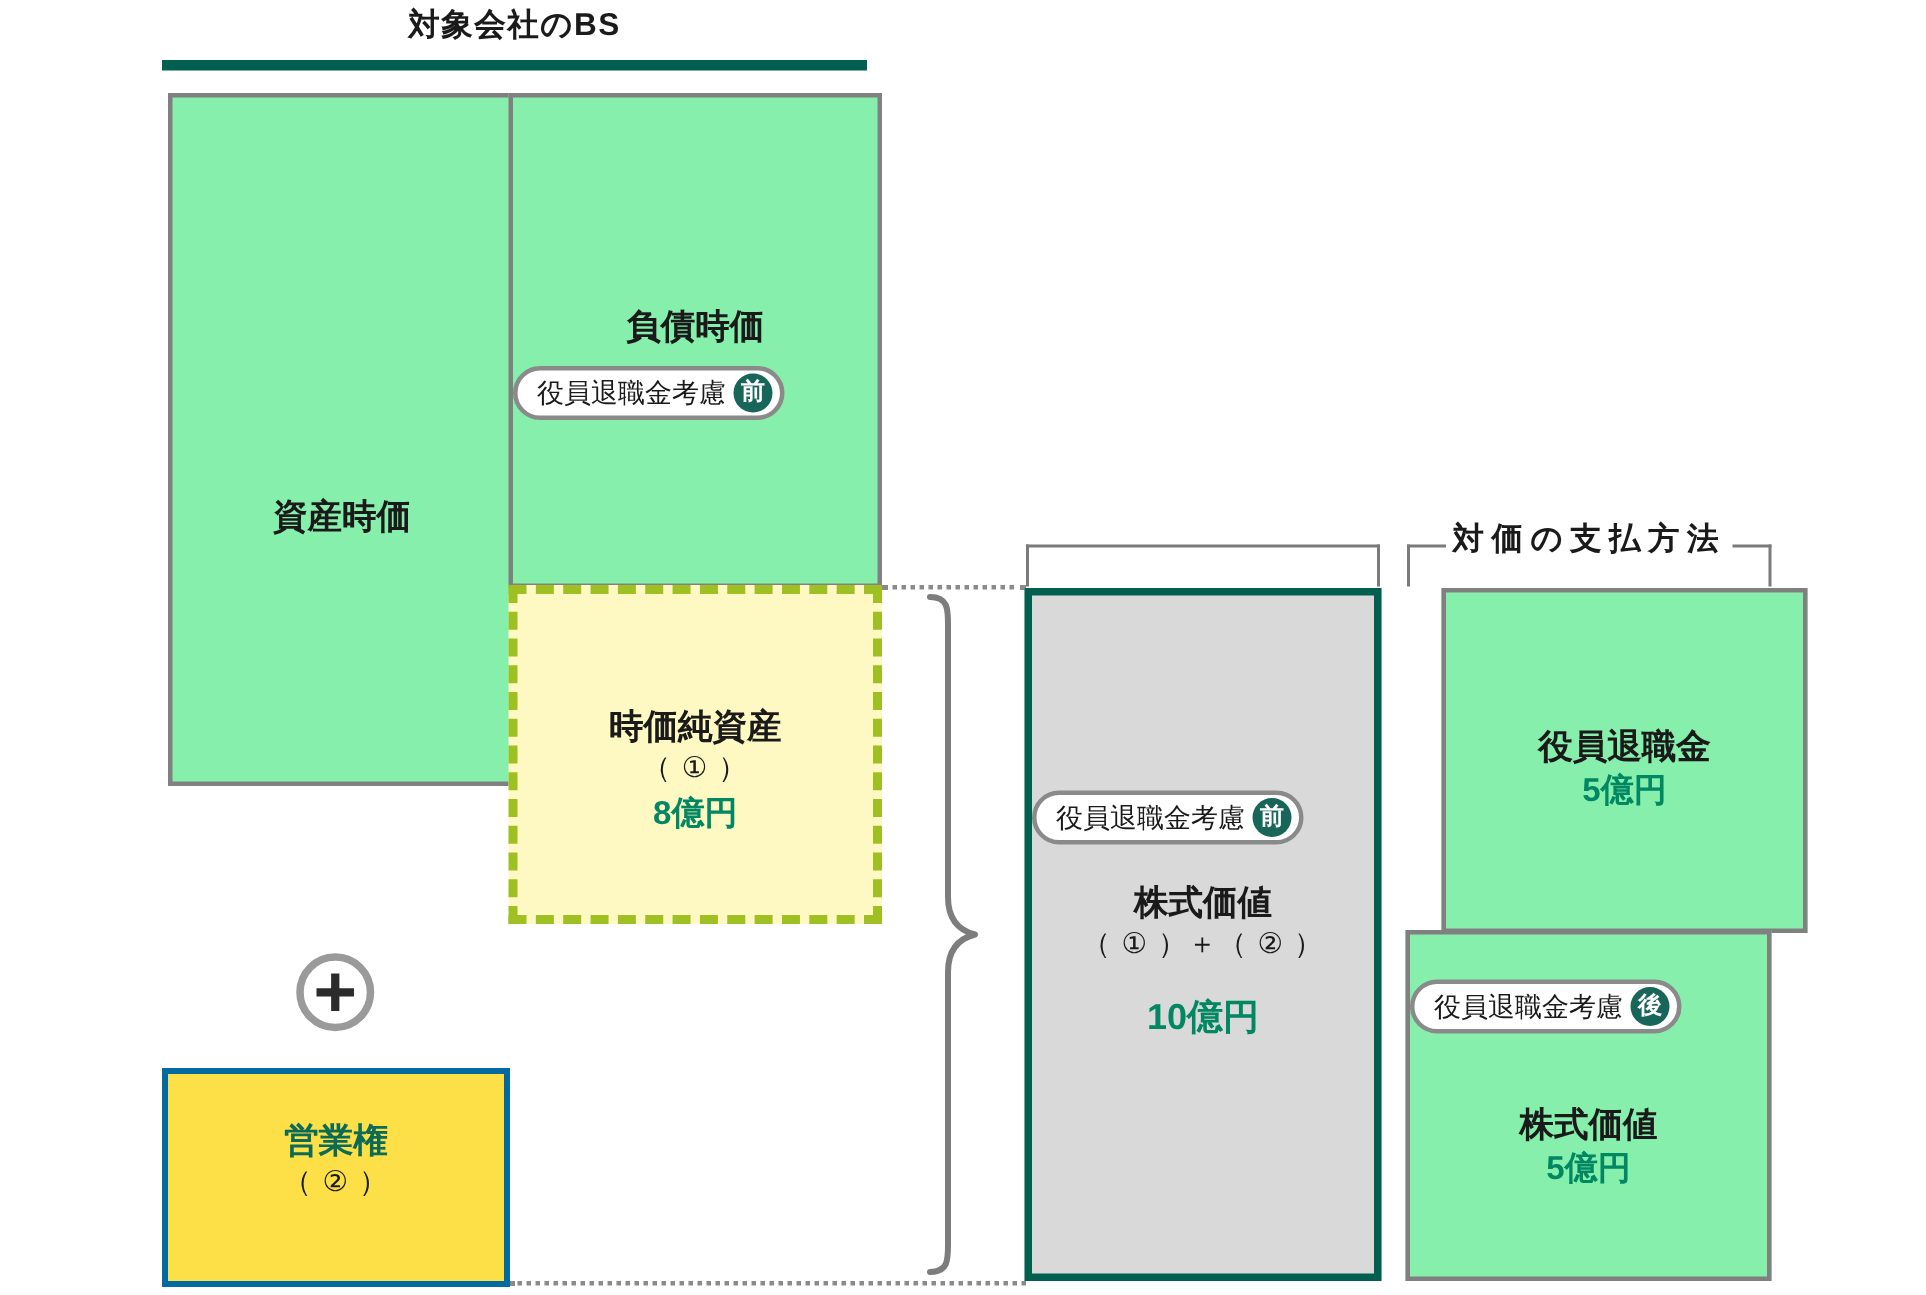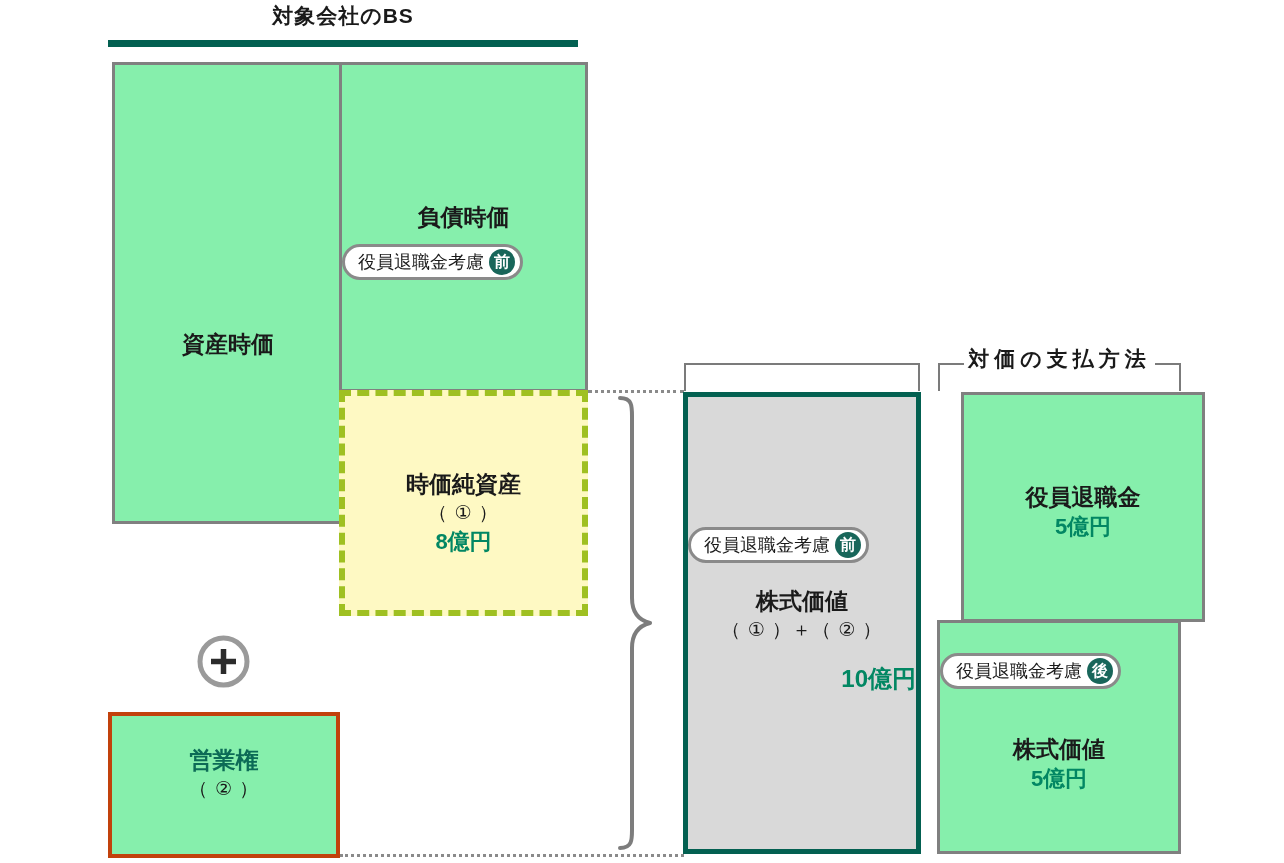--- a/index.html
+++ b/index.html
@@ -39,22 +39,22 @@
     background: #036051;
   }
 
   
   .gray-box {
     background: #86efac;
     border: 3px solid #808080;
     box-sizing: border-box;
   }
   .teal-box {
-    background: #86efac;
-    border: 4px solid #c2410c;
+    background: #fde047;
+    border: 4px solid #0369a1;
     box-sizing: border-box;
   }
   .center-box {
     background: #d9d9d9;
     border: 5px solid #036051;
     box-sizing: border-box;
   }
   .dashed-box {
     background: #fef9c3;
     border: 6px dashed #9fc022;
@@ -242,21 +242,21 @@
   <div id="total-box" class="abs center-box">
     <div class="box-content" style="top:130px;">
       <div class="badge-row">
         <span class="badge">
           <span class="badge-label">役員退職金考慮</span>
           <span class="badge-mark">前</span>
         </span>
       </div>
       <div class="b-head" style="margin-top:24px;">株式価値</div>
       <div class="b-sub">（ ① ）＋（ ② ）</div>
-      <div class="b-amount big" style="margin-top:18px;text-align:right;">10億円</div>
+      <div class="b-amount big" style="margin-top:18px;">10億円</div>
     </div>
   </div>
 
   <div id="bracket-payment" class="abs bracket-wrap">
     <div class="bracket-line"></div>
     <div class="bracket-label">
       <span>対価の支払方法</span>
     </div>
   </div>
 

